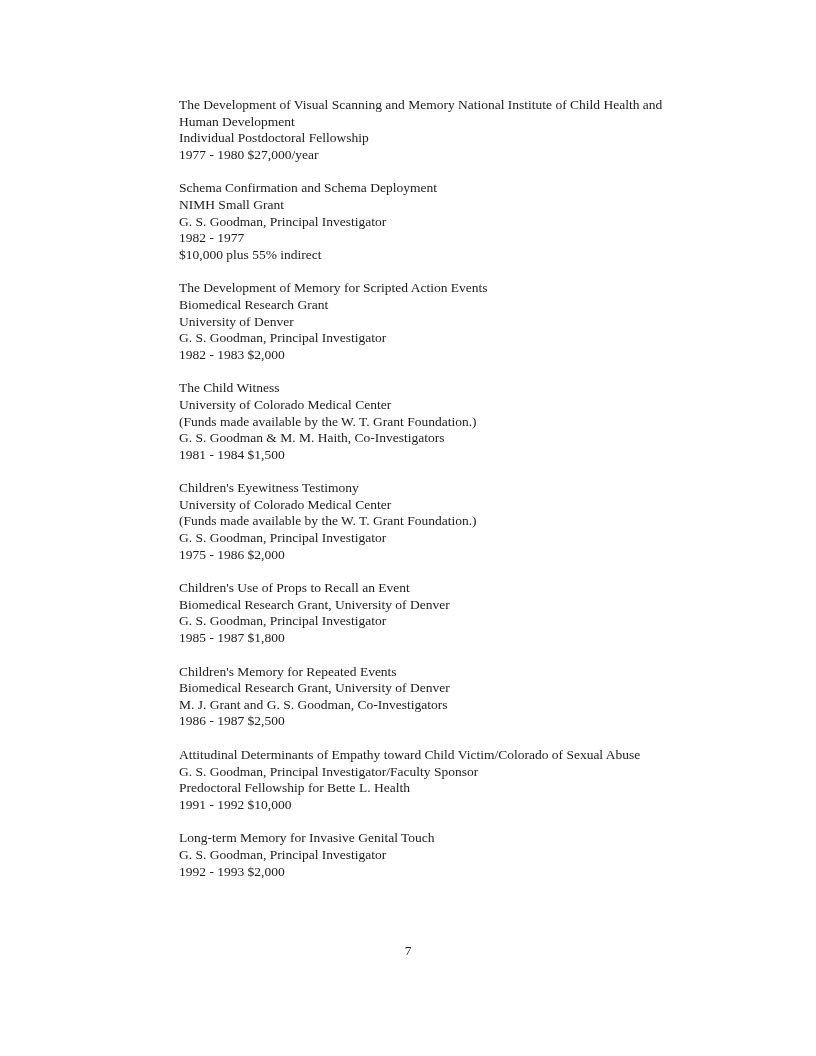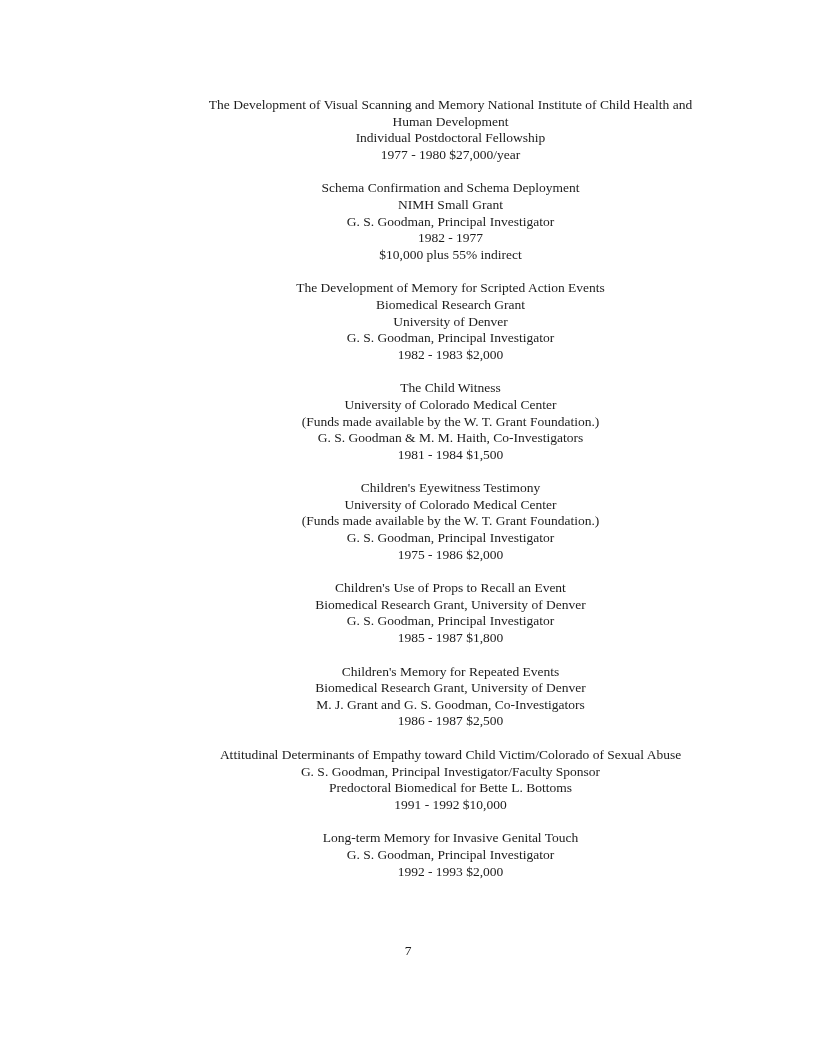--- a/index.html
+++ b/index.html
@@ -12,24 +12,23 @@
     width: 816px;
     height: 1056px;
     margin: 0 auto;
     background: #ffffff;
     font-family: "Liberation Serif", "DejaVu Serif", serif;
     color: #1c1c1c;
     overflow: hidden;
   }
   .content {
     position: absolute;
-    left: 192px;
+    left: 179px;
     top: 97px;
     width: 517px;
-    text-align: center;
   }
   .grant {
     margin: 0 0 17px 0;
   }
   .line {
     font-size: 13.5px;
     line-height: 16.6px;
     white-space: normal;
   }
   .page-number {
@@ -96,21 +95,21 @@
     <div class="grant">
       <div class="line">Children's Memory for Repeated Events</div>
       <div class="line">Biomedical Research Grant, University of Denver</div>
       <div class="line">M. J. Grant and G. S. Goodman, Co-Investigators</div>
       <div class="line">1986 - 1987 $2,500</div>
     </div>
 
     <div class="grant">
       <div class="line">Attitudinal Determinants of Empathy toward Child Victim/Colorado of Sexual Abuse</div>
       <div class="line">G. S. Goodman, Principal Investigator/Faculty Sponsor</div>
-      <div class="line">Predoctoral Biomedical for Bette L. Bottoms</div>
+      <div class="line">Predoctoral Fellowship for Bette L. Health</div>
       <div class="line">1991 - 1992 $10,000</div>
     </div>
 
     <div class="grant">
       <div class="line">Long-term Memory for Invasive Genital Touch</div>
       <div class="line">G. S. Goodman, Principal Investigator</div>
       <div class="line">1992 - 1993 $2,000</div>
     </div>
 
   </div>

